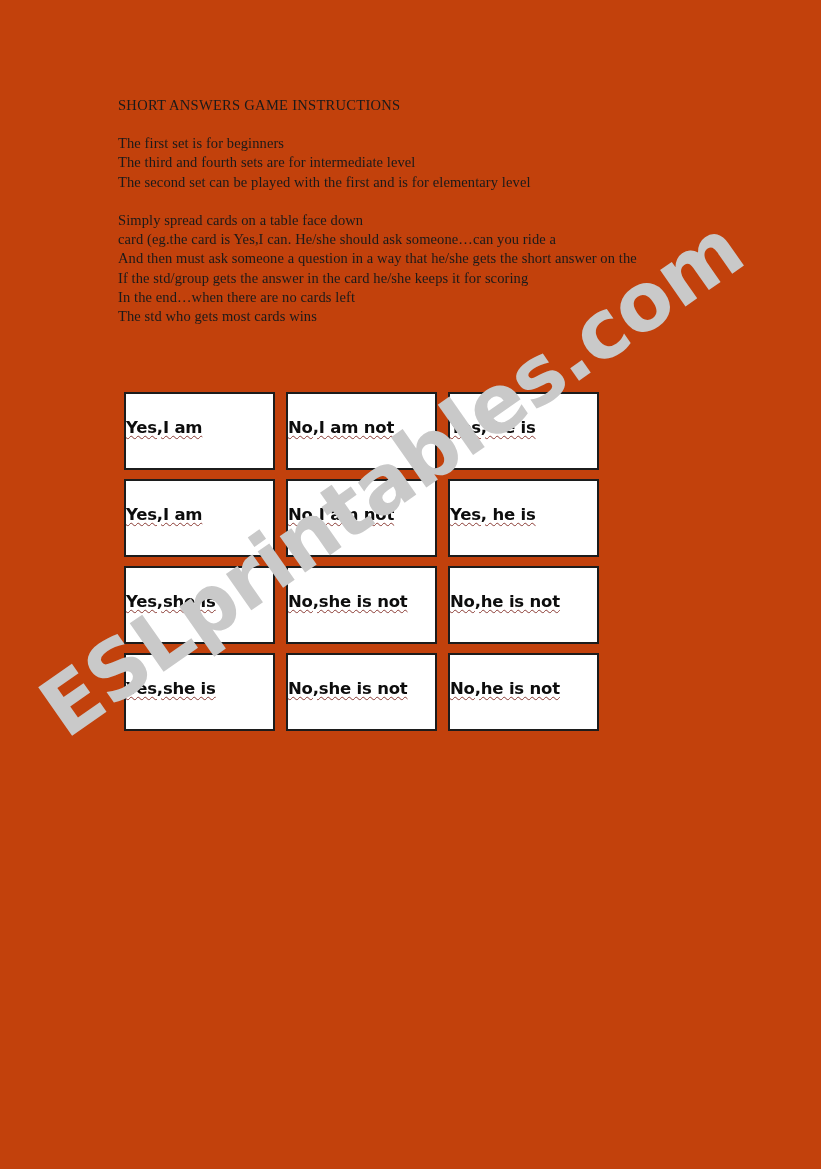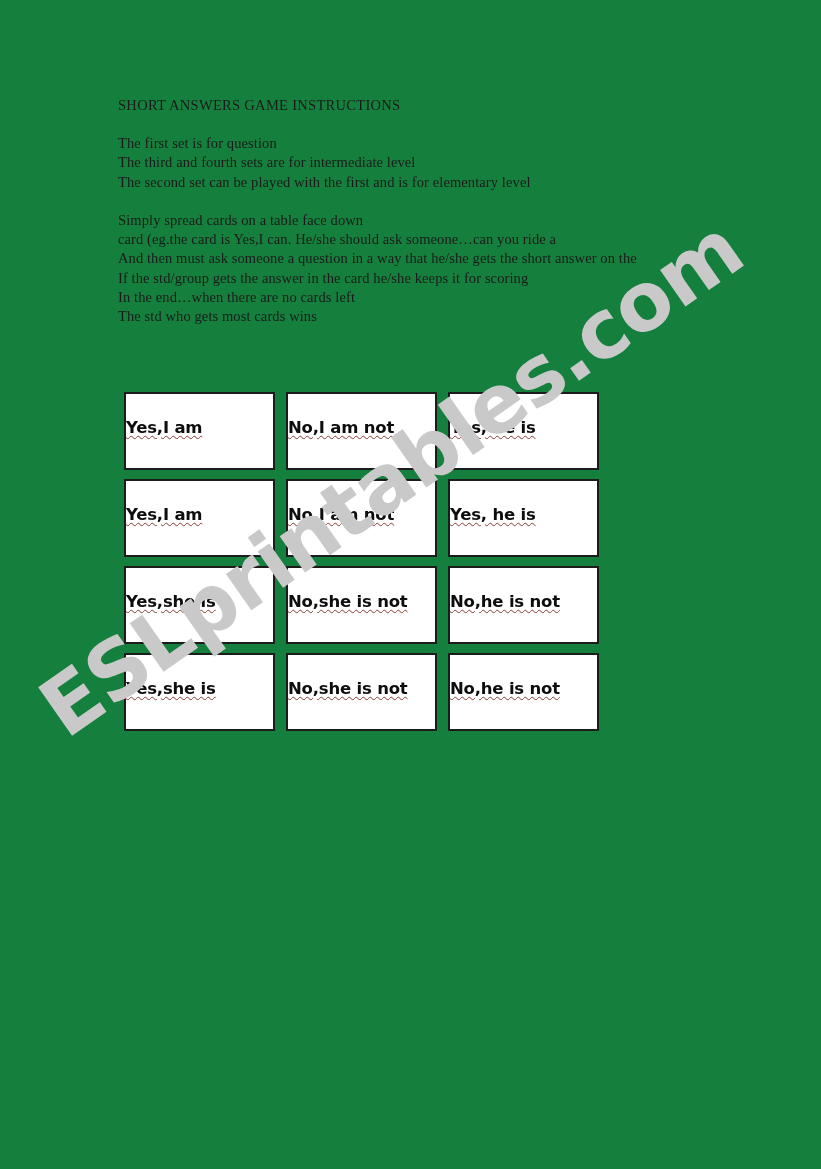--- a/index.html
+++ b/index.html
@@ -12,21 +12,21 @@
     height: 1169px;
     position: relative;
     overflow: hidden;
     font-family: "Liberation Serif", serif;
   }
 
   
   #page {
     position: absolute;
     inset: 0;
-    background: #15803d;
+    background: #c2410c;
     padding-left: 7px;
   }
 
   
   #watermark {
     position: absolute;
     left: 50px;
     top: 470px;
     width: 780px;
     height: 420px;
@@ -121,21 +121,21 @@
 </head>
 <body>
 
 <div id="page">
 
   <div id="doc-text">
 
     <div class="doc-title">SHORT ANSWERS GAME INSTRUCTIONS</div>
 
     <div class="para-block">
-      <div class="doc-line">The first set is for question</div>
+      <div class="doc-line">The first set is for beginners</div>
       <div class="doc-line">The third and fourth sets are for intermediate level</div>
       <div class="doc-line">The second set can be played with the first and is for elementary level</div>
     </div>
 
     <div class="para-block">
       <div class="doc-line">Simply spread cards on a table face down</div>
       <div class="doc-line">card (eg.the card is Yes,I can. He/she should ask someone…can you ride a</div>
       <div class="doc-line">And then must ask someone a question in a way that he/she gets the short answer on the</div>
       <div class="doc-line">If the std/group gets the answer in the card he/she keeps it for scoring</div>
       <div class="doc-line">In the end…when there are no cards left</div>

